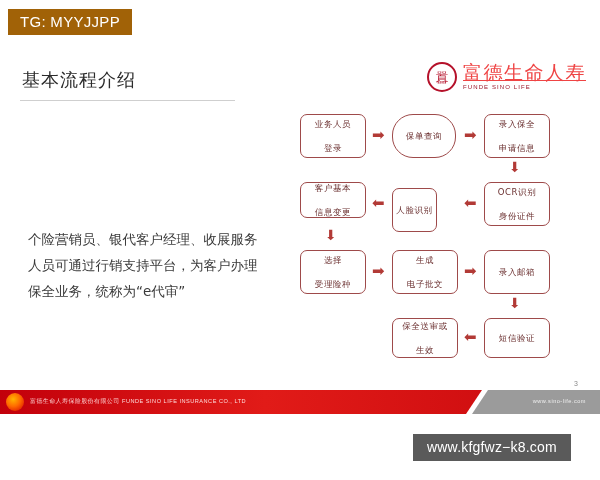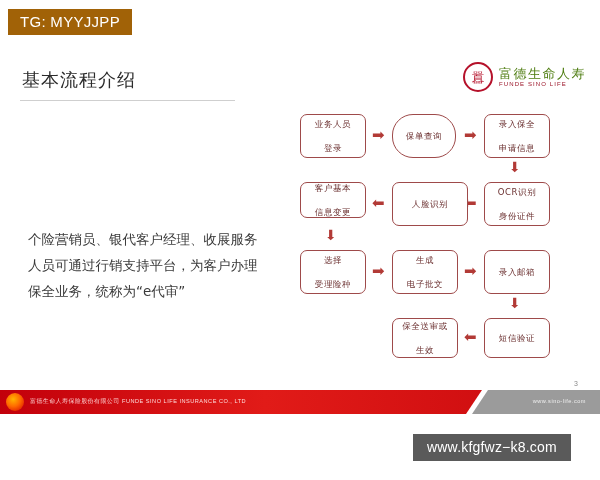--- a/index.html
+++ b/index.html
@@ -80,24 +80,25 @@
     font-size: 13px;
     line-height: 1;
     font-family: "DejaVu Serif", serif;
   }
   .brand-text {
     display: flex;
     flex-direction: column;
     line-height: 1.05;
   }
   .brand-cn {
-    font-size: 13px;
-    color: #4d7c0f;
+    font-size: 19px;
+    color: #ef4444;
     letter-spacing: 1.5px;
     font-family: "DejaVu Sans", sans-serif;
+    text-decoration: underline;
   }
   .brand-en {
     font-size: 6px;
     color: #9b1327;
     letter-spacing: 1.1px;
     margin-top: 1px;
   }
 
   
   .body-text {
@@ -275,21 +276,21 @@
 
     <div class="arrow down" style="left:217px; top:54px;">⬇</div>
 
     <div class="node" style="left:192px; top:76px; width:66px; height:44px;">
       <span><span>OCR识别</span><br>
             <span>身份证件</span></span>
     </div>
 
     <div class="arrow" style="left:172px; top:90px;">⬅</div>
 
-    <div class="node" style="left:100px; top:76px; width:76px; height:44px;align-items:center;">
+    <div class="node" style="left:100px; top:82px; width:45px; height:44px;align-items:center;">
       <span>
           <span>人脸识别</span>
         </span>
     </div>
 
     <div class="arrow" style="left:80px; top:90px;">⬅</div>
 
     <div class="node" style="left:8px; top:76px; width:66px; height:36px;">
       <span><span>客户基本</span><br>
             <span>信息变更</span></span>

